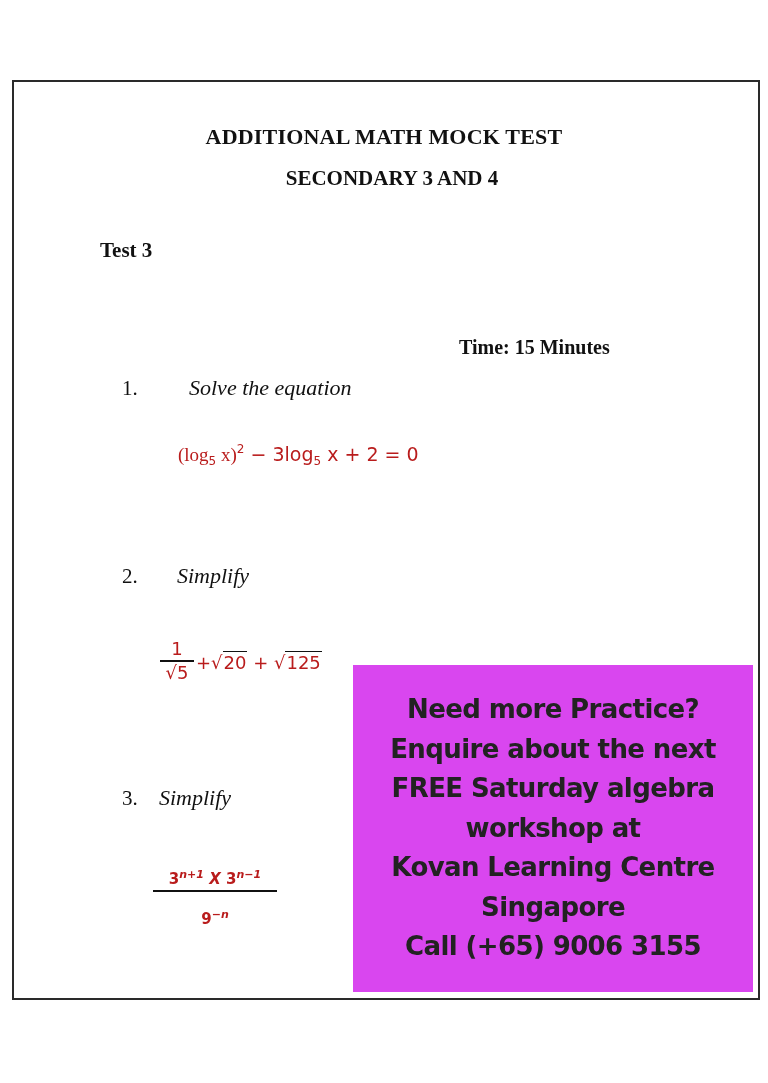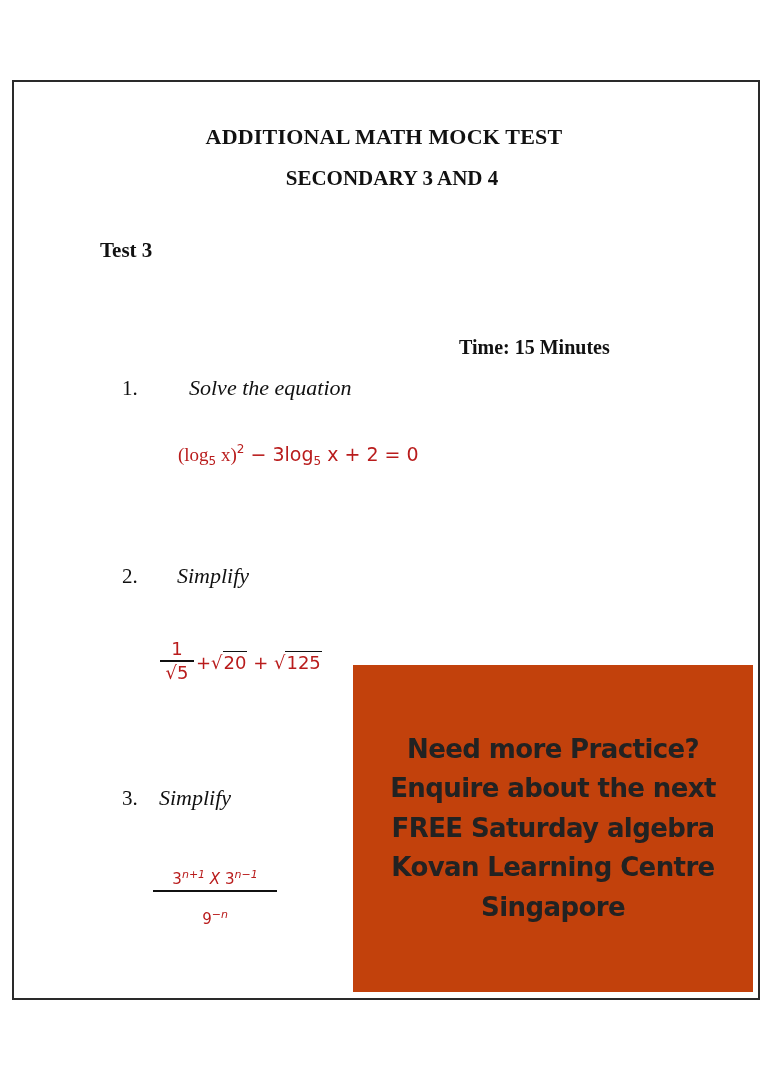--- a/index.html
+++ b/index.html
@@ -35,29 +35,29 @@
   .frac .bar { height:1.5px; background:#111; width:100%; }
   .frac .den { font-size:18px; line-height:22px; }
   .q2-frac { left:160px; top:638px; width:34px; }
   .sqrt { display:inline-block; position:relative; }
   .sqrt .rad { border-top:1.4px solid #111; padding:0 1px; }
   .q2-rest { left:196px; top:652px; font-size:18px; }
 
   .q3-num { left:122px; top:786px; }
   .q3-text { left:159px; top:785px; }
   .q3-frac { left:153px; top:864px; width:124px; }
-  .q3-frac .num, .q3-frac .den { font-size:15px; }
+  .q3-frac .num, .q3-frac .den { font-size:15px;font-weight:bold; }
   .q3-frac sup { font-size:11px; vertical-align:6px; font-style:italic; }
   .q3-frac .num { line-height:22px; }
   .q3-frac .den { line-height:22px;margin-top:12px; }
   .ital { font-style:italic; }
 
   .promo {
     position:absolute; left:353px; top:665px; width:400px; height:327px;
-    background:#c2410c; display:flex; flex-direction:column; align-items:center; justify-content:center;
+    background:#d946ef; display:flex; flex-direction:column; align-items:center; justify-content:center;
   }
   .promo .line {
     font-family:"DejaVu Sans", "Liberation Sans", sans-serif; font-weight:bold;
     font-size:26px; line-height:39.5px; color:#222; text-align:center; letter-spacing:-0.6px;
   }
 </style>
 </head>
 <body>
 
 <div class="page-frame"></div>
@@ -89,15 +89,17 @@
 <div class="frac math q3-frac">
   <span class="num"><span>3</span><sup>n+1</sup><span class="ital"> X </span><span>3</span><sup>n−1</sup></span>
   <span class="bar"></span>
   <span class="den"><span>9</span><sup>−n</sup></span>
 </div>
 
 <div class="promo">
   <div class="line">Need more Practice?</div>
   <div class="line">Enquire about the next</div>
   <div class="line">FREE Saturday algebra</div>
+  <div class="line">workshop at</div>
   <div class="line">Kovan Learning Centre</div>
   <div class="line">Singapore</div>
+  <div class="line">Call (+65) 9006 3155</div>
 </div>
 
 </body></html>

